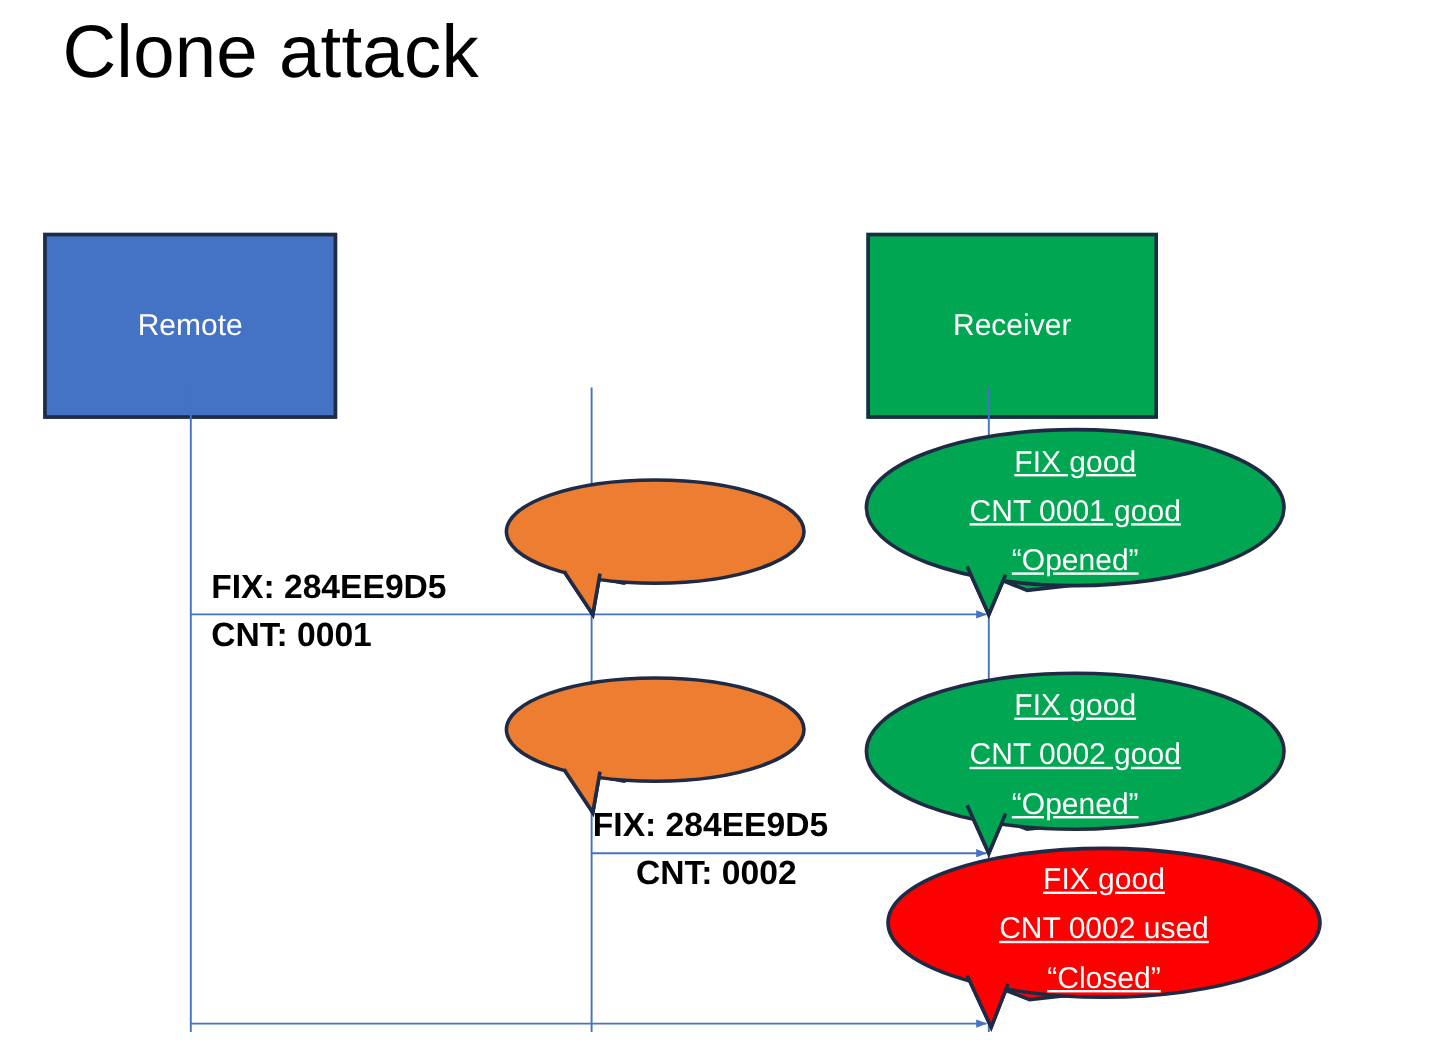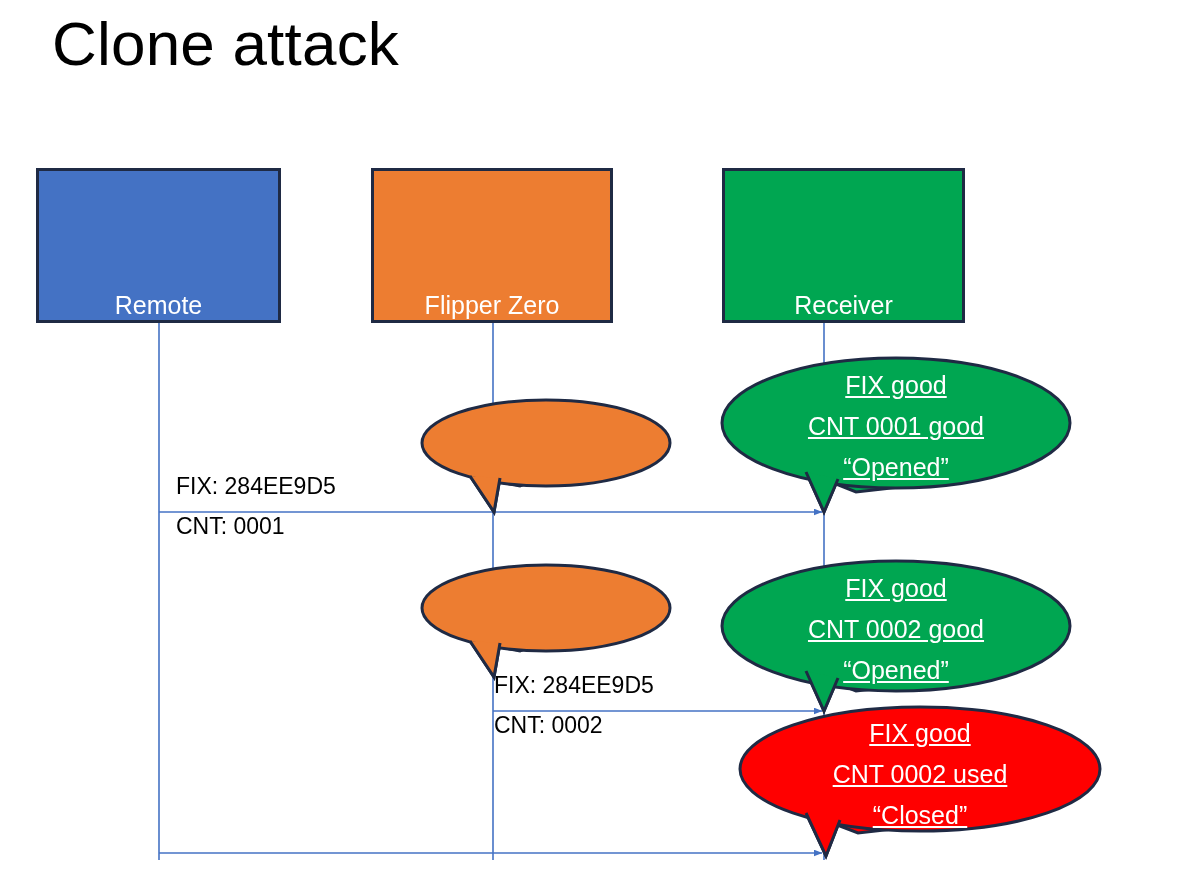--- a/index.html
+++ b/index.html
@@ -26,49 +26,50 @@
     font-weight: 300;
     color: #000000;
     letter-spacing: 0.2px;
     white-space: nowrap;
   }
   .lane-box {
     position: absolute;
     box-sizing: border-box;
     border: 3px solid #1F2A44;
     display: flex;
-    align-items: flex-end;
+    align-items: center;
     justify-content: center;
     color: #ffffff;
     font-size: 25px;
     font-weight: 400;
+    margin-top: 26px;
   }
   #lane-remote   { left: 36px;  top: 168px; width: 245px; height: 155px; background: #4472C4; }
   #lane-flipper  { left: 371px; top: 168px; width: 242px; height: 155px; background: #ED7D31; }
   #lane-receiver { left: 722px; top: 168px; width: 243px; height: 155px; background: #00A651; }
 
   #vector-layer {
     position: absolute;
     left: 0; top: 0;
     width: 1200px;
     height: 871px;
     pointer-events: none;
   }
 
   .msg-label {
     position: absolute;
-    font-size: 23px;
+    font-size: 28px;
     color: #000000;
     white-space: nowrap;
-    font-weight: 400;
+    font-weight: 700;
   }
   #msg1-fix { left: 176px; top: 473px; }
   #msg1-cnt { left: 176px; top: 513px; }
   #msg2-fix { left: 494px; top: 672px; }
-  #msg2-cnt { left: 494px; top: 712px; }
+  #msg2-cnt { left: 494px; top: 712px; padding-left: 36px; }
 
   .callout-text {
     position: absolute;
     color: #ffffff;
     font-size: 25px;
     line-height: 41px;
     text-align: center;
     white-space: pre;
     pointer-events: none;
     text-decoration: underline;
@@ -83,23 +84,20 @@
 <body>
 
 <div id="slide">
 
   <div id="title">Clone attack</div>
 
   <div id="lane-remote" class="lane-box">
     <span>Remote</span>
   </div>
 
-  <div id="lane-flipper" class="lane-box">
-    <span>Flipper Zero</span>
-  </div>
 
   <div id="lane-receiver" class="lane-box">
     <span>Receiver</span>
   </div>
 
   <svg id="vector-layer" viewBox="0 0 1200 871">
     <defs>
       <marker id="arrowhead" markerWidth="9" markerHeight="7" refX="8.5" refY="3.5" orient="auto" markerUnits="userSpaceOnUse">
         <path d="M0,0 L9,3.5 L0,7 z" fill="#4472C4"></path>
       </marker>

